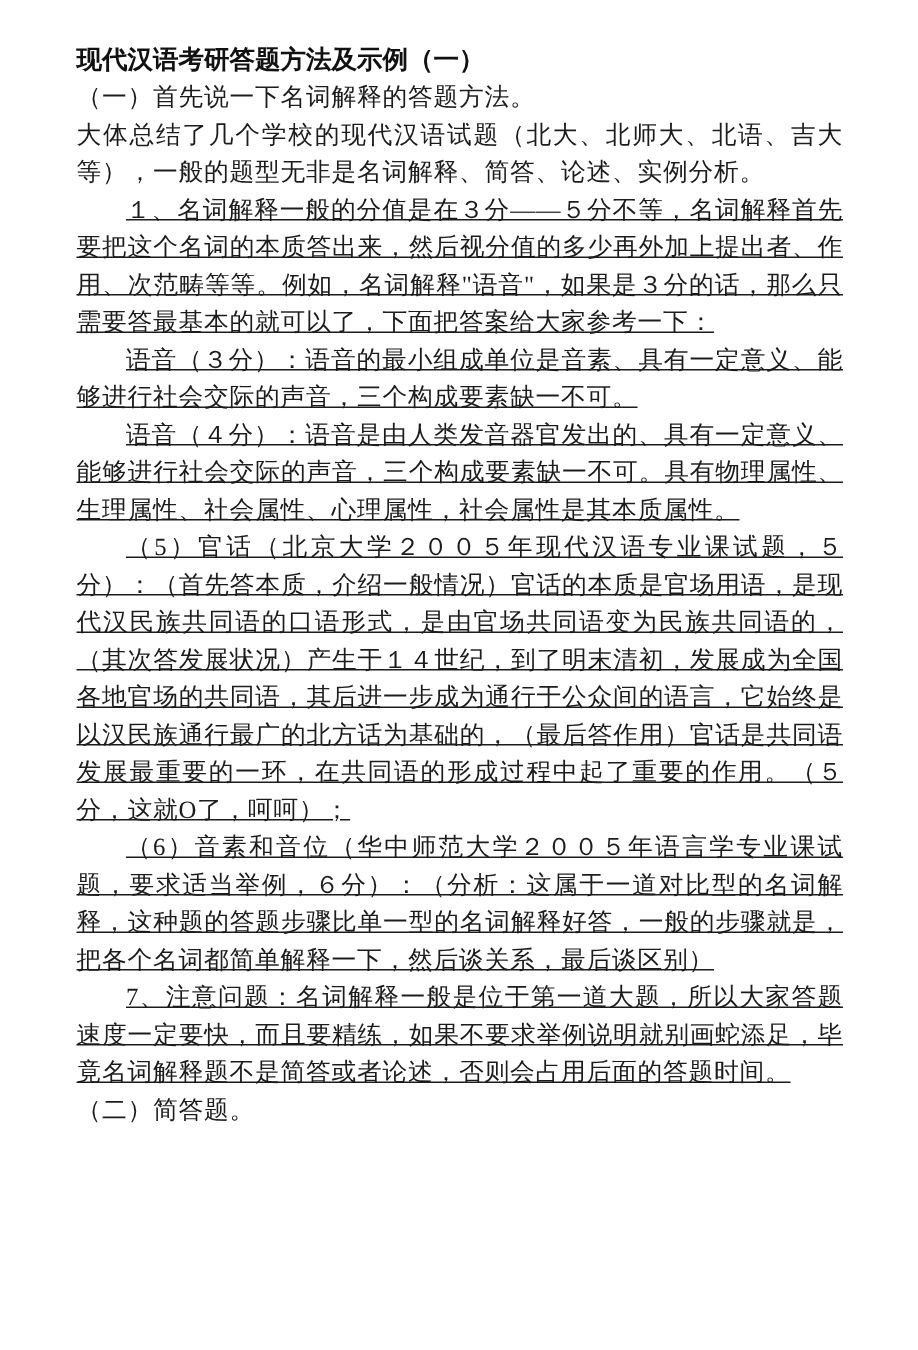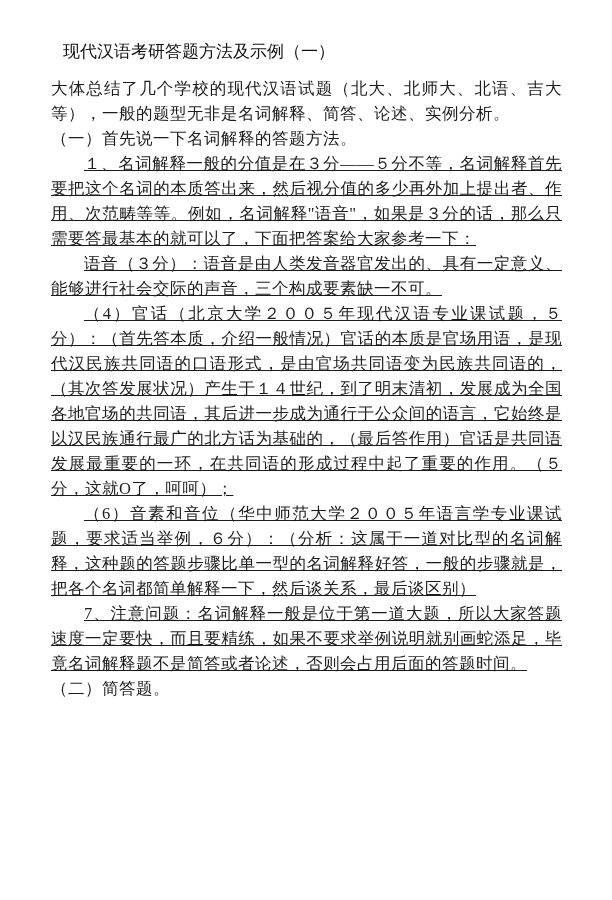--- a/index.html
+++ b/index.html
@@ -16,45 +16,46 @@
   }
   .page {
     box-sizing: border-box;
     width: 612px;
     height: 900px;
     padding: 27px 50px 20px 51px;
     background: #ffffff;
   }
   .doc-title {
     font-size: 17px;
-    font-weight: normal;
+    font-weight: bold;
     line-height: 25px;
-    margin: 12px;
+    margin: 0;
     color: #111111;
   }
   .para {
     font-size: 16.5px;
     line-height: 25px;
     margin: 0;
     text-align: justify;
     letter-spacing: 0.5px;
     word-break: break-all;
   }
   .indent {
     text-indent: 2em;
     text-decoration: underline;
   }
 </style>
 </head>
 <body>
 
 <div class="page">
   <h1 class="doc-title">现代汉语考研答题方法及示例（一）</h1>
+  <p class="para">（一）首先说一下名词解释的答题方法。</p>
   <p class="para">大体总结了几个学校的现代汉语试题（北大、北师大、北语、吉大等），一般的题型无非是名词解释、简答、论述、实例分析。</p>
-  <p class="para">（一）首先说一下名词解释的答题方法。</p>
   <p class="para indent">１、名词解释一般的分值是在３分——５分不等，名词解释首先要把这个名词的本质答出来，然后视分值的多少再外加上提出者、作用、次范畴等等。例如，名词解释"语音"，如果是３分的话，那么只需要答最基本的就可以了，下面把答案给大家参考一下：</p>
-  <p class="para indent">语音（３分）：语音是由人类发音器官发出的、具有一定意义、能够进行社会交际的声音，三个构成要素缺一不可。</p>
-  <p class="para indent">（4）官话（北京大学２００５年现代汉语专业课试题，５分）：（首先答本质，介绍一般情况）官话的本质是官场用语，是现代汉民族共同语的口语形式，是由官场共同语变为民族共同语的，（其次答发展状况）产生于１４世纪，到了明末清初，发展成为全国各地官场的共同语，其后进一步成为通行于公众间的语言，它始终是以汉民族通行最广的北方话为基础的，（最后答作用）官话是共同语发展最重要的一环，在共同语的形成过程中起了重要的作用。（５分，这就O了，呵呵）；</p>
+  <p class="para indent">语音（３分）：语音的最小组成单位是音素、具有一定意义、能够进行社会交际的声音，三个构成要素缺一不可。</p>
+  <p class="para indent">语音（４分）：语音是由人类发音器官发出的、具有一定意义、能够进行社会交际的声音，三个构成要素缺一不可。具有物理属性、生理属性、社会属性、心理属性，社会属性是其本质属性。</p>
+  <p class="para indent">（5）官话（北京大学２００５年现代汉语专业课试题，５分）：（首先答本质，介绍一般情况）官话的本质是官场用语，是现代汉民族共同语的口语形式，是由官场共同语变为民族共同语的，（其次答发展状况）产生于１４世纪，到了明末清初，发展成为全国各地官场的共同语，其后进一步成为通行于公众间的语言，它始终是以汉民族通行最广的北方话为基础的，（最后答作用）官话是共同语发展最重要的一环，在共同语的形成过程中起了重要的作用。（５分，这就O了，呵呵）；</p>
   <p class="para indent">（6）音素和音位（华中师范大学２００５年语言学专业课试题，要求适当举例，６分）：（分析：这属于一道对比型的名词解释，这种题的答题步骤比单一型的名词解释好答，一般的步骤就是，把各个名词都简单解释一下，然后谈关系，最后谈区别）</p>
   <p class="para indent">7、注意问题：名词解释一般是位于第一道大题，所以大家答题速度一定要快，而且要精练，如果不要求举例说明就别画蛇添足，毕竟名词解释题不是简答或者论述，否则会占用后面的答题时间。</p>
   <p class="para">（二）简答题。</p>
 
 </div>
 
 </body></html>

